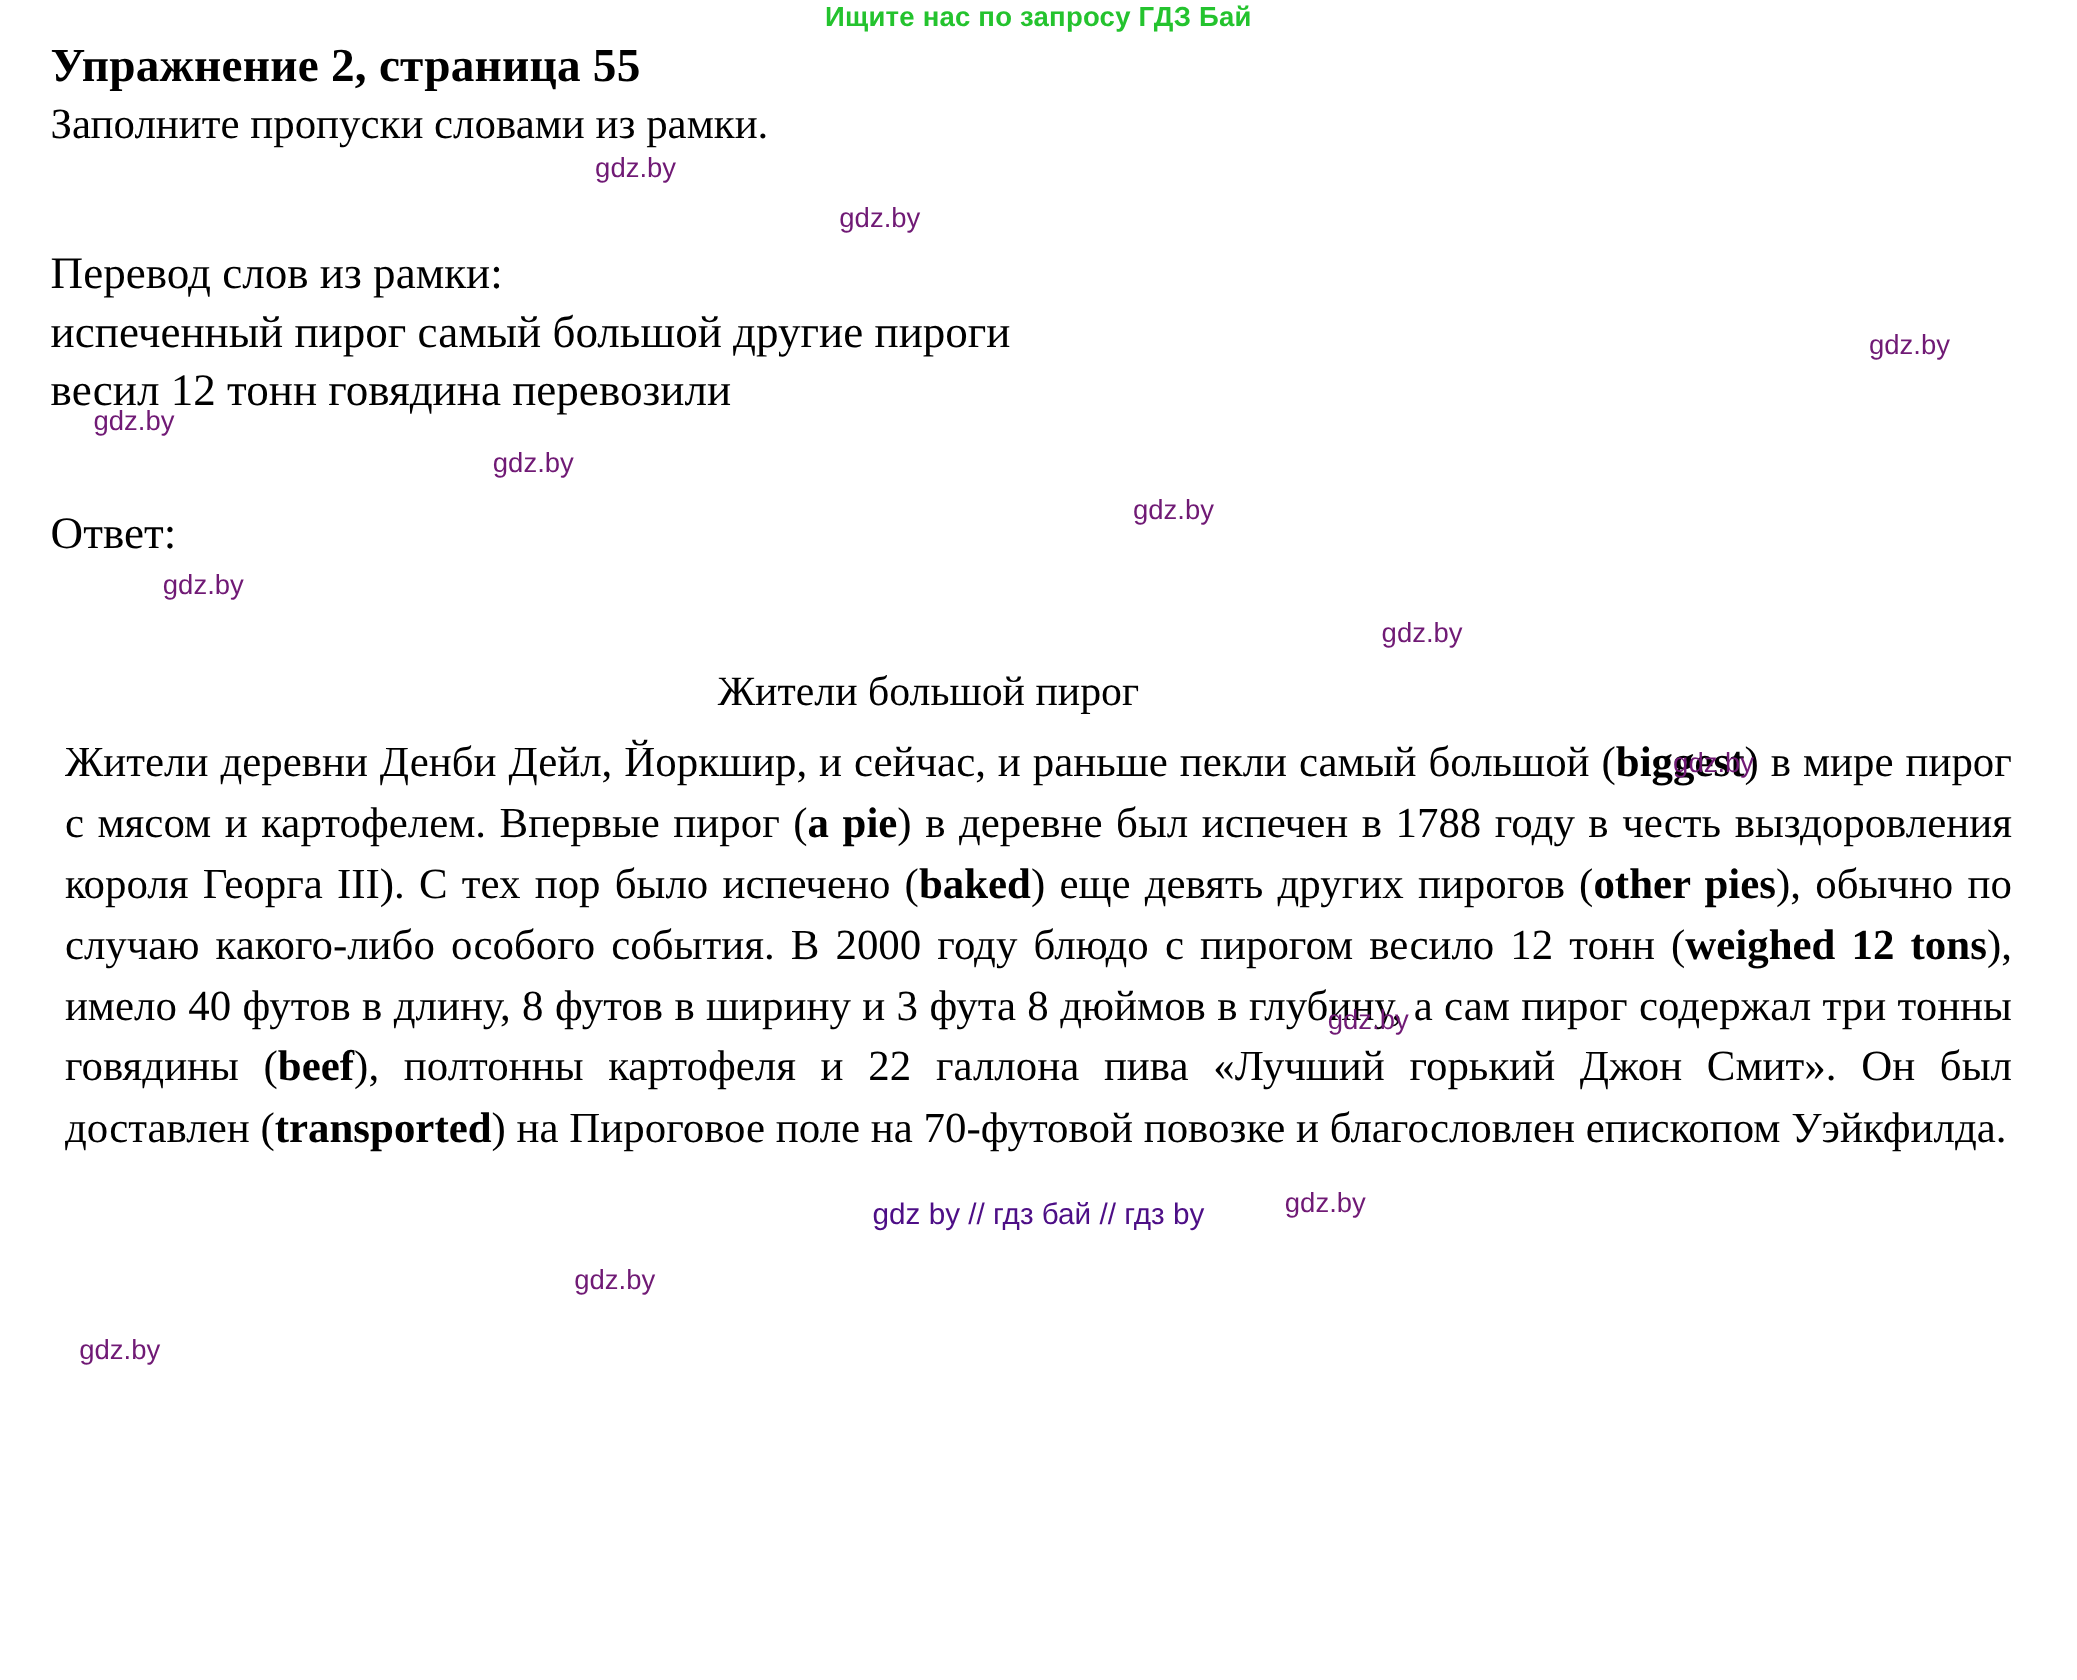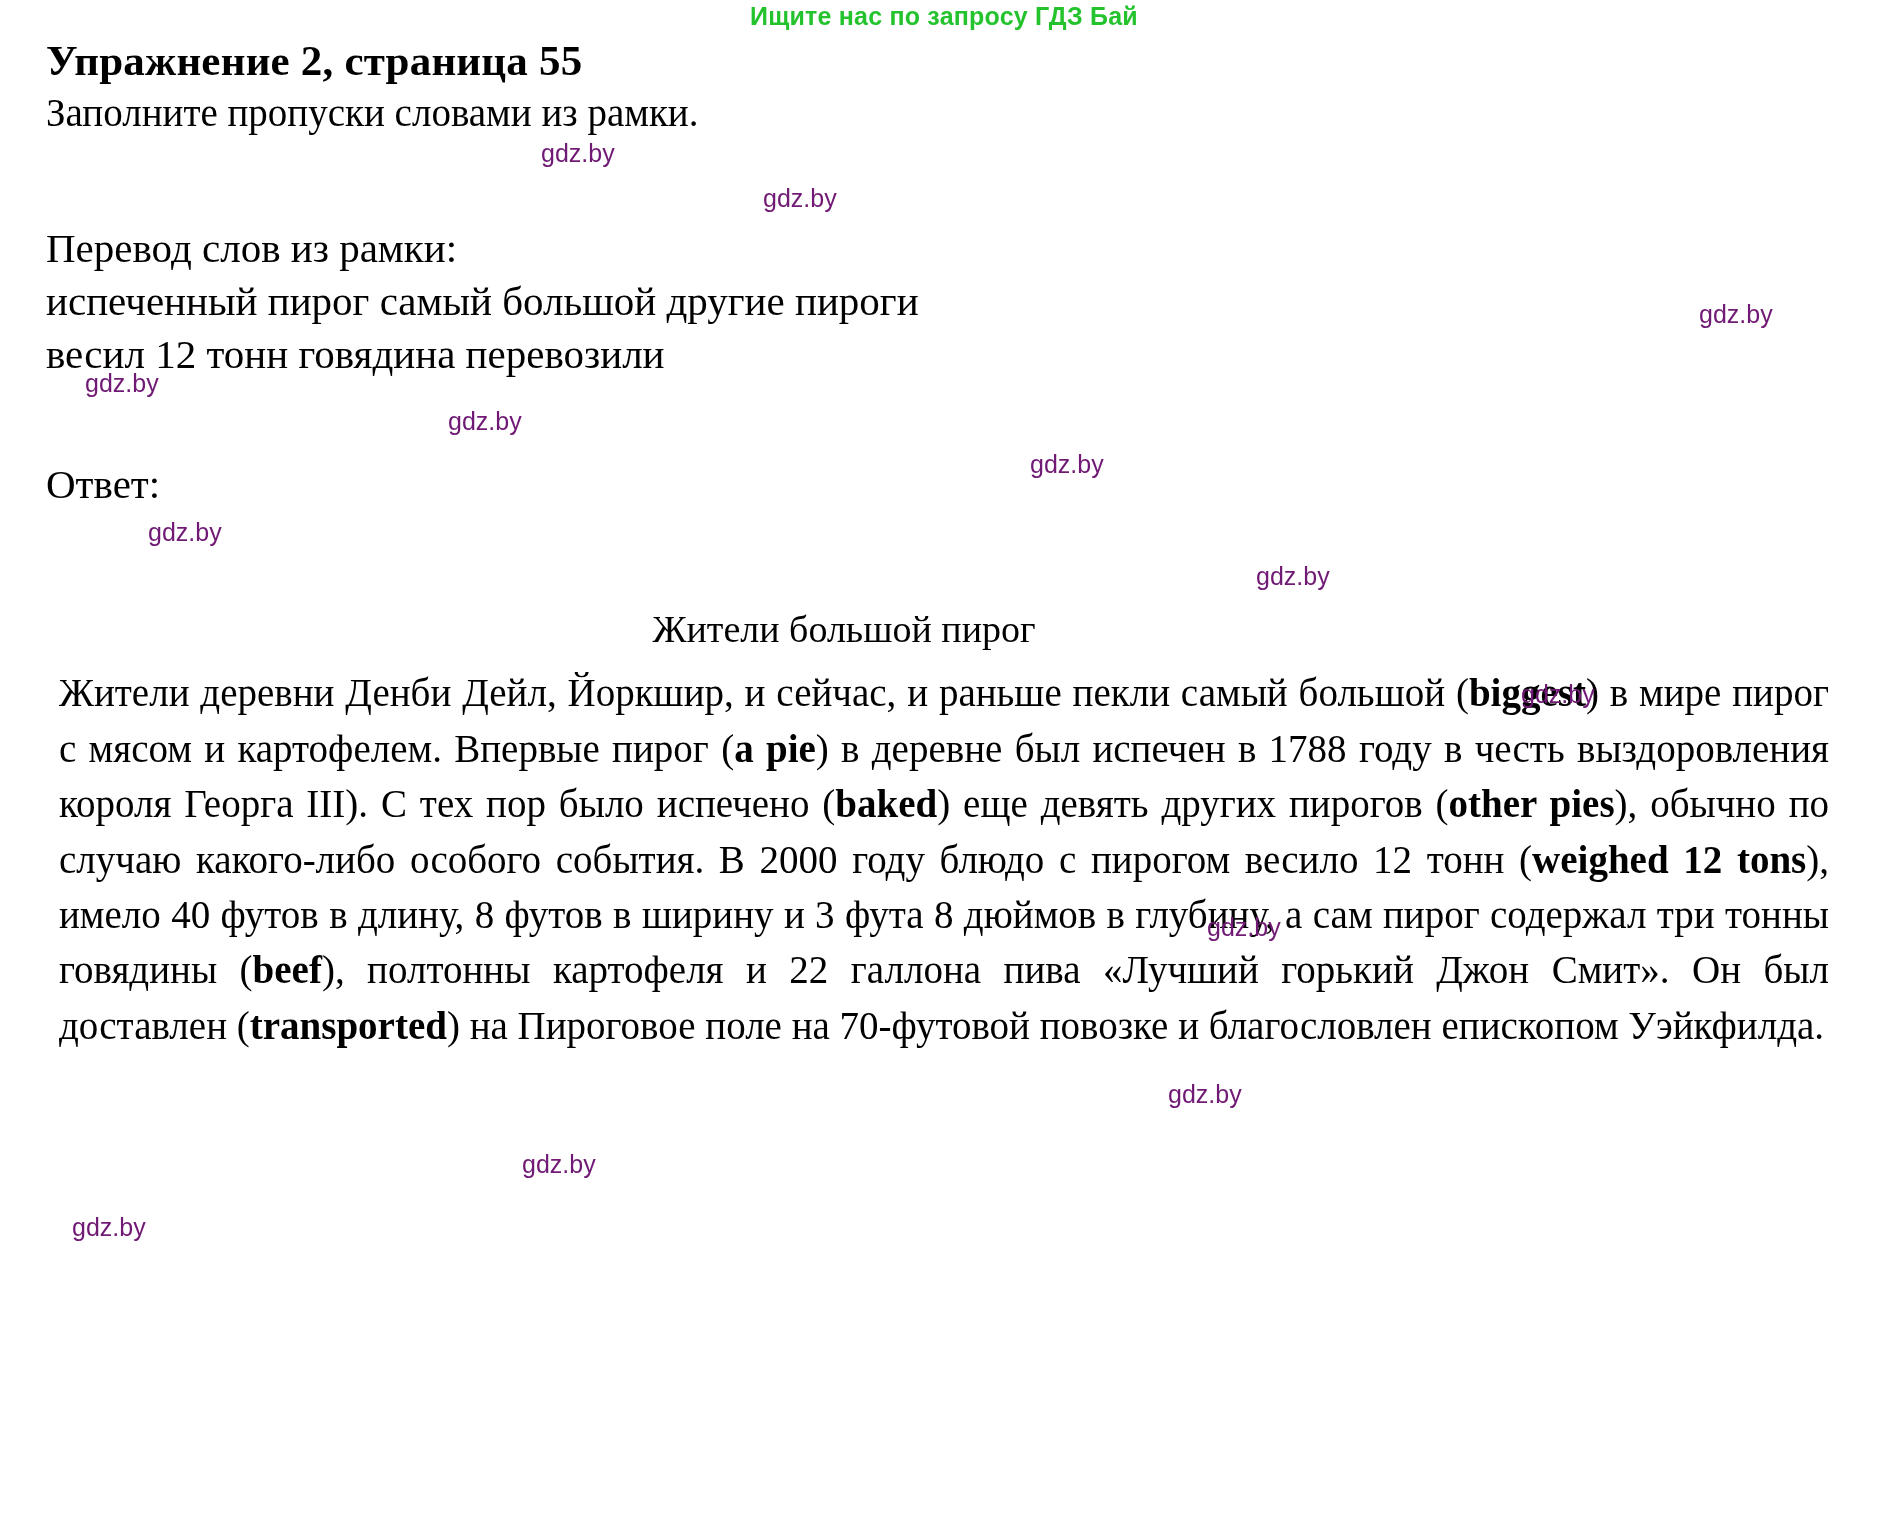--- a/index.html
+++ b/index.html
@@ -153,14 +153,15 @@
       <div class="wm" style="left: 1030px; top: 450px;">gdz.by</div>
       <div class="wm" style="left: 148px; top: 518px;">gdz.by</div>
       <div class="wm" style="left: 1256px; top: 562px;">gdz.by</div>
       <div class="wm" style="left: 1521px; top: 680px;">gdz.by</div>
       <div class="wm" style="left: 1207px; top: 913px;">gdz.by</div>
       <div class="wm" style="left: 1168px; top: 1080px;">gdz.by</div>
       <div class="wm" style="left: 522px; top: 1150px;">gdz.by</div>
       <div class="wm" style="left: 72px; top: 1213px;">gdz.by</div>
     </div>
 
+  <div class="footer" style="color: rgb(77, 14, 134);">gdz by  //  гдз бай  //  гдз by</div>
 
 </div>
 
 </body></html>

